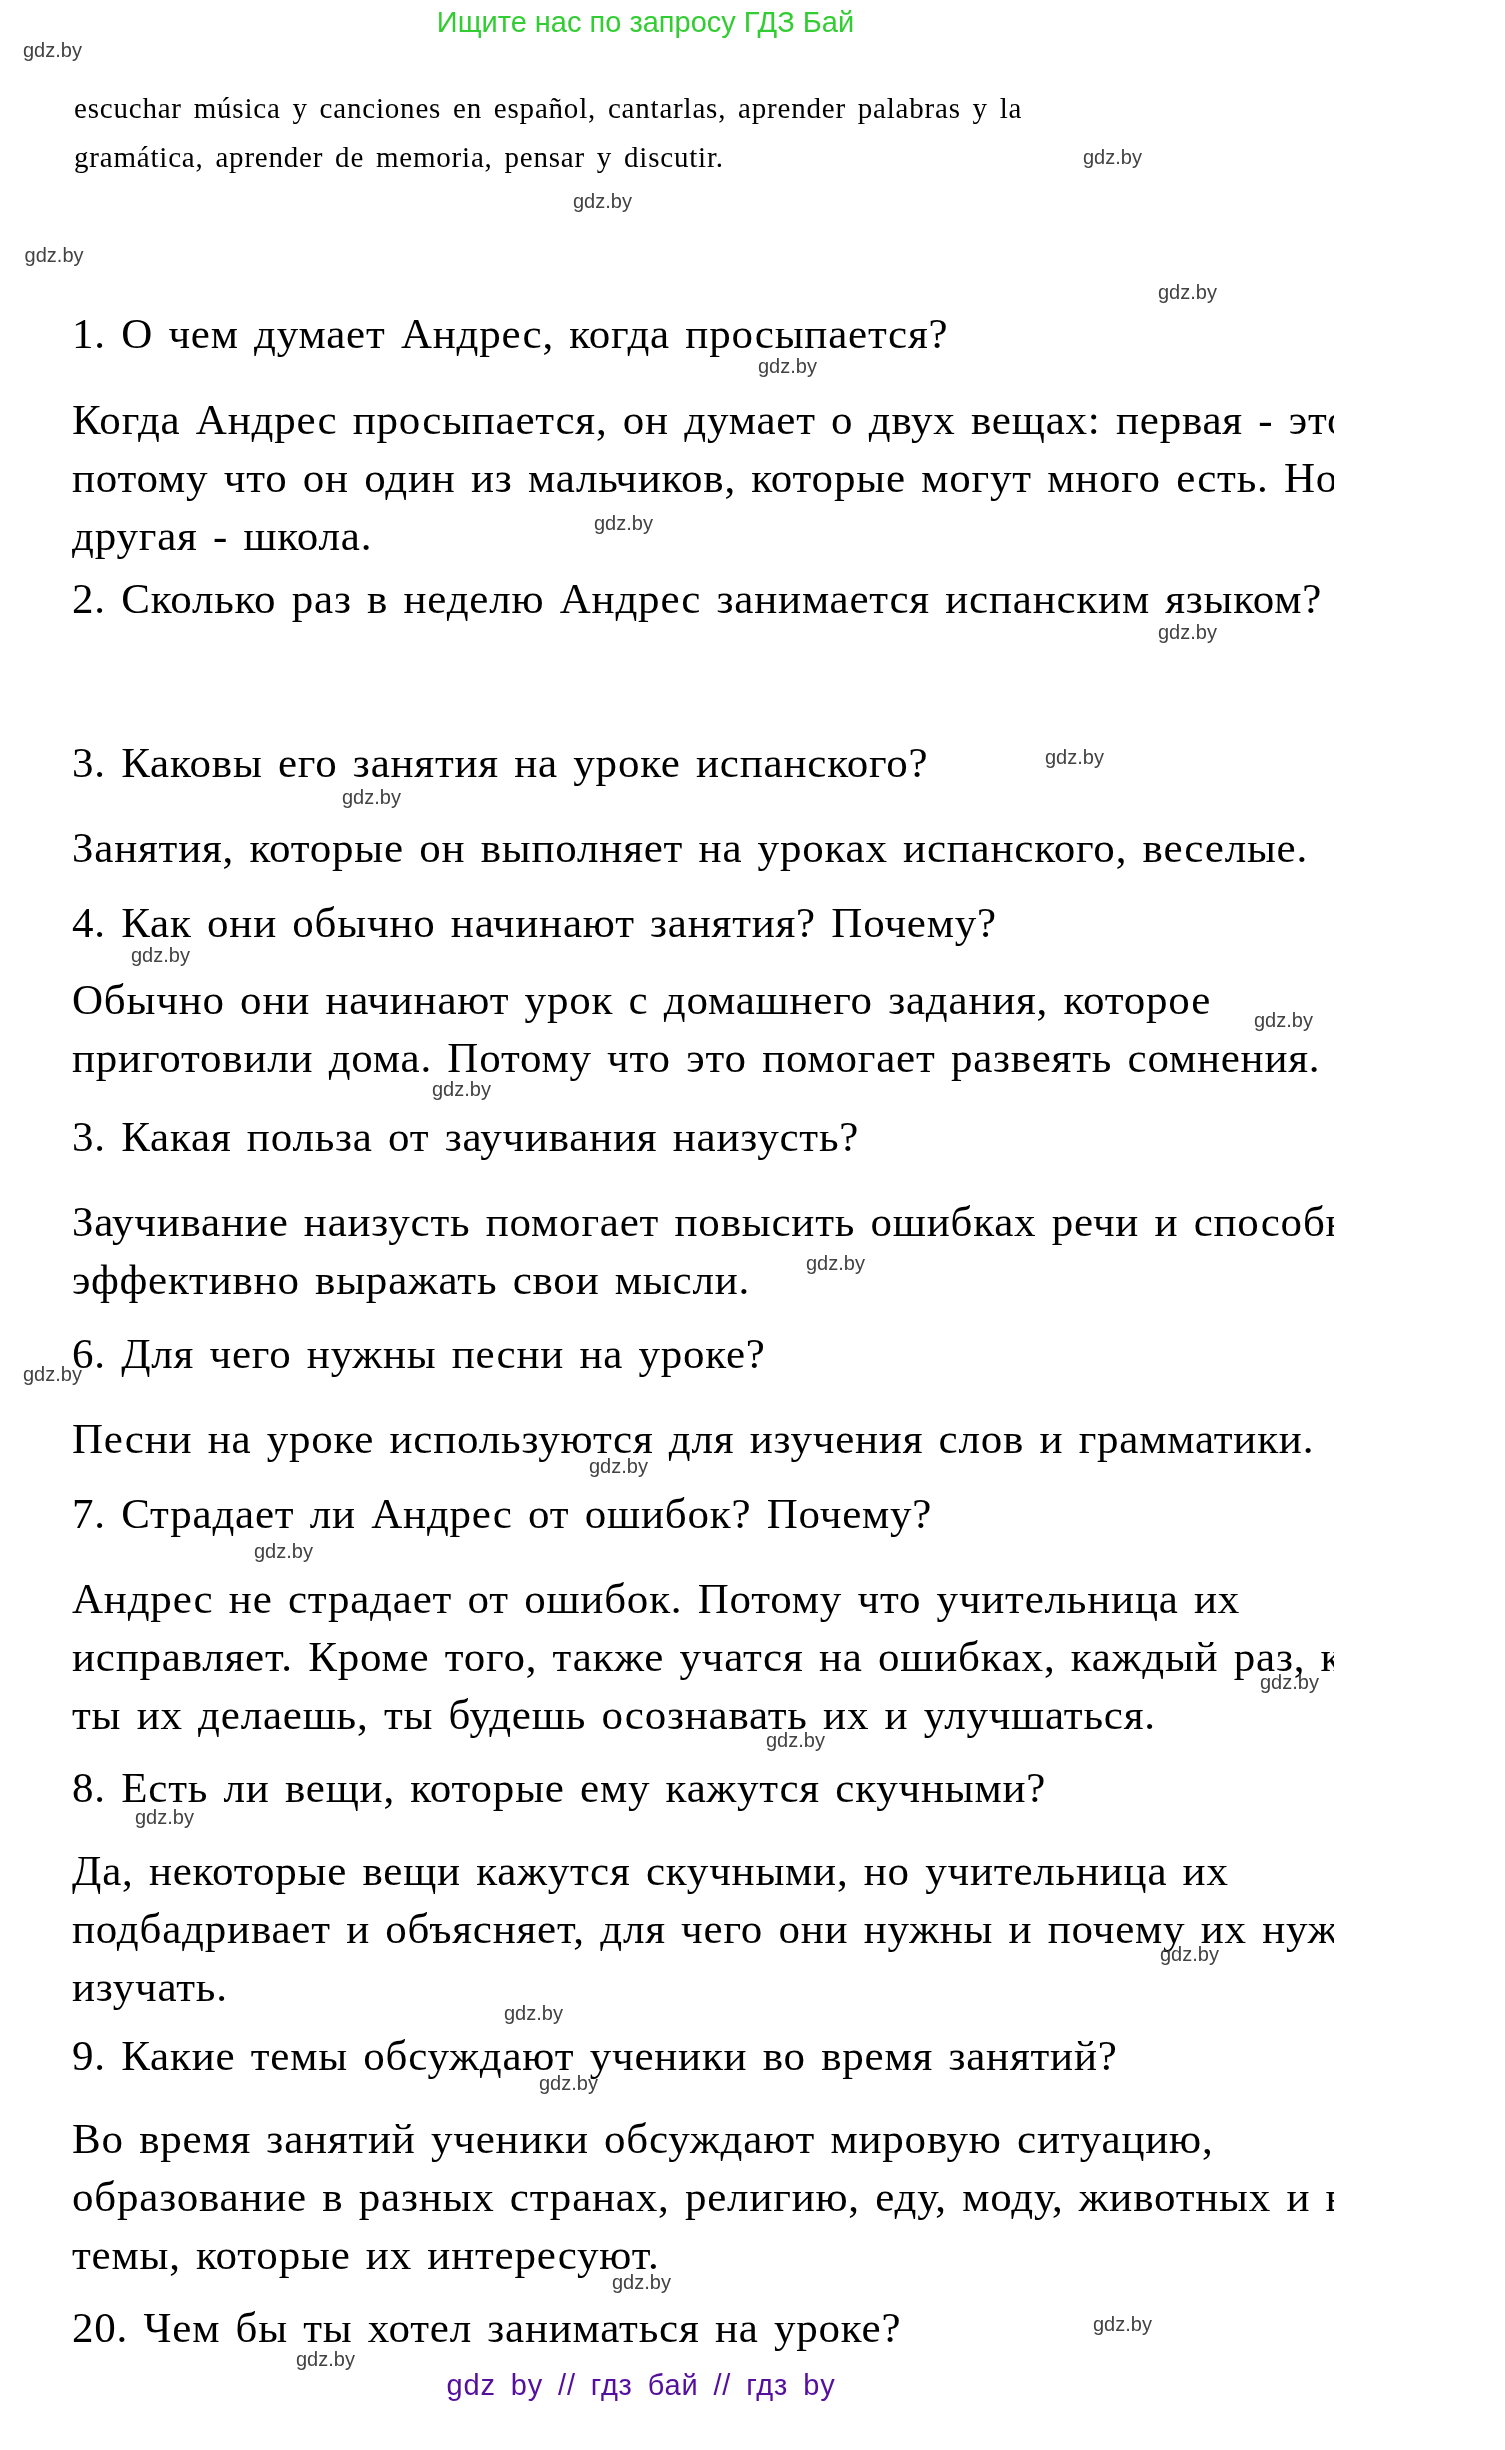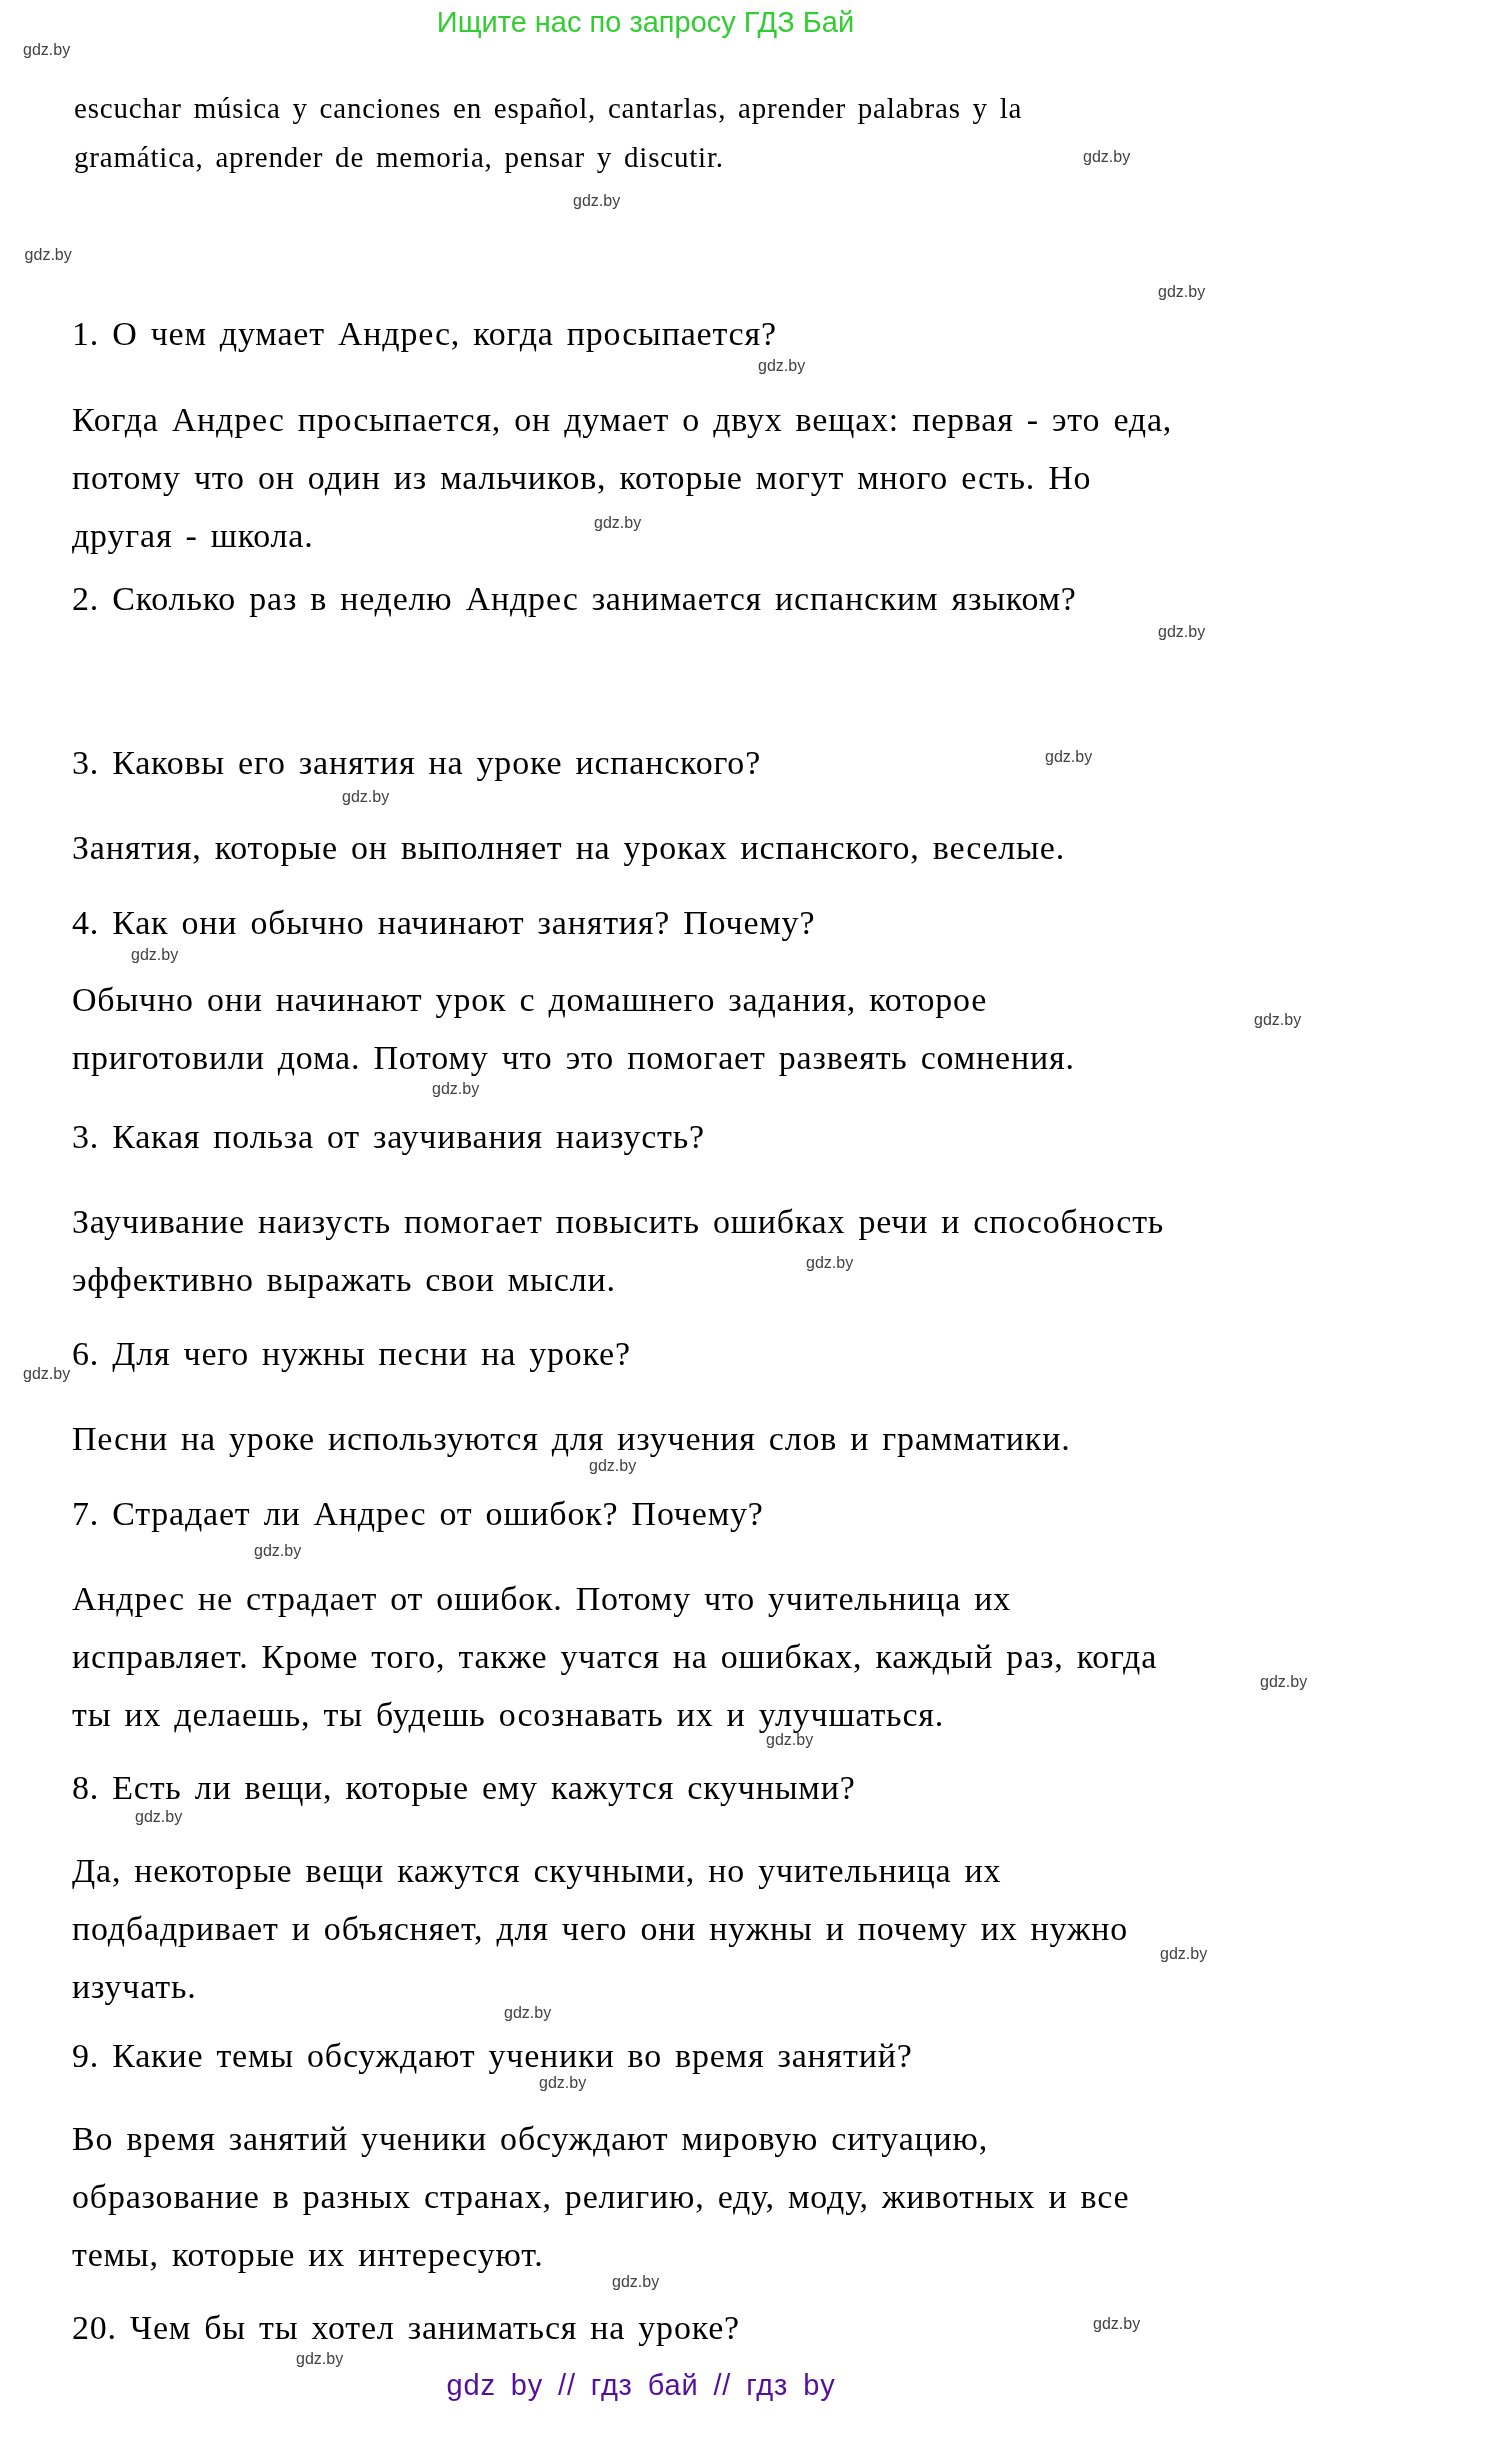--- a/index.html
+++ b/index.html
@@ -20,30 +20,30 @@
     color:#32CD32;
   }
   .intro{
     position:absolute;left:74px;top:84px;width:1400px;
     font-size:29px;line-height:49px;
     letter-spacing:0.8px;word-spacing:3.8px;
     white-space:pre-line;
   }
   .q,.a{
     position:absolute;left:72px;width:1408px;
-    font-size:34px;
+    font-size:43px;
     letter-spacing:0.8px;word-spacing:3.8px;
     white-space:pre-line;
   }
   .q{line-height:46px;}
   .a{line-height:58px;}
   .wm{
     position:absolute;
     font-family:"Liberation Sans","DejaVu Sans",sans-serif;
-    font-size:16px;line-height:24.6px;
+    font-size:20px;line-height:24.6px;
     color:#434343;
     white-space:nowrap;
   }
   .banner-bottom{
     position:absolute;top:2368px;left:0;right:0;
     text-align:center;
     transform:translateX(-26px);
     font-family:"Liberation Sans","DejaVu Sans",sans-serif;
     font-size:29px;line-height:34px;
     letter-spacing:0.8px;word-spacing:6.2px;

